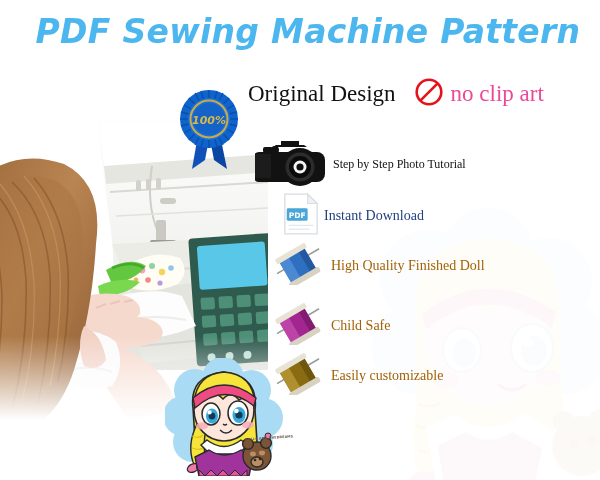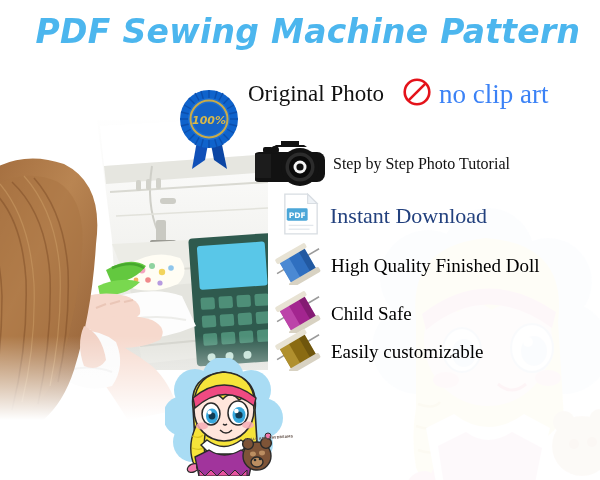--- a/index.html
+++ b/index.html
@@ -33,33 +33,33 @@
   
   .feat{position:absolute;display:flex;align-items:center;}
   .feat .lbl{white-space:nowrap;}
 
   .row-original{left:170px;top:74px;}
   .row-original .txt-blk{
     font-size:23px;color:#111;font-family:"Liberation Serif",serif;
     margin-left:6px;
   }
   .row-noclip{margin-left:18px;display:flex;align-items:center;}
-  .row-noclip .txt-blk{font-size:27px;color:#3b82f6;margin-left:7px;}
+  .row-noclip .txt-blk{font-size:23px;color:#ec4899;margin-left:7px;}
 
   .row-camera{left:255px;top:138px;}
-  .row-camera .lbl{font-size:16px;color:#111;margin-left:8px;}
+  .row-camera .lbl{font-size:12px;color:#111;margin-left:8px;}
 
   .row-pdf{left:282px;top:192px;text-align:center;}
-  .row-pdf .lbl{font-size:22px;color:#23417e;margin-left:10px;}
+  .row-pdf .lbl{font-size:14px;color:#23417e;margin-left:4px;}
 
   .row-spool1{left:275px;top:243px;}
-  .row-spool2{left:275px;top:291px;}
-  .row-spool3{left:275px;top:329px;}
+  .row-spool2{left:275px;top:303px;}
+  .row-spool3{left:275px;top:353px;}
   .row-spool4{left:275px;top:390px;}
-  .spool-row .lbl{font-size:19px;color:#000000;margin-left:8px;}
+  .spool-row .lbl{font-size:14px;color:#a16207;margin-left:8px;}
 
   
   .rosette{position:absolute;left:176px;top:83px;width:66px;height:86px;}
 
   
   .logo{position:absolute;left:165px;top:358px;width:120px;height:118px;}
   .logo-caption{
     position:absolute;left:243px;top:436px;width:52px;
     font-family:"DejaVu Sans",sans-serif;font-size:3.4px;line-height:4.2px;
     color:#6a5a52;font-weight:bold;letter-spacing:.1px;text-align:center;
@@ -283,21 +283,21 @@
         <circle cx="33" cy="36" r="21" fill="#1b6fd6"></circle>
         <circle cx="33" cy="36" r="18.5" fill="none" stroke="#c9ab49" stroke-width="2"></circle>
         <circle cx="33" cy="36" r="16" fill="#1463c8"></circle>
         <text x="33" y="41" text-anchor="middle" font-family="DejaVu Sans, sans-serif" font-size="11" font-weight="bold" font-style="italic" fill="#d8b94a">100%</text>
       </g>
     </svg>
   </div>
 
   <div class="feat row-original">
     <div style="width:72px;height:40px;"></div>
-    <span class="lbl txt-blk">Original Photo</span>
+    <span class="lbl txt-blk">Original Design</span>
 
     <span class="row-noclip">
       <span>
         <svg viewBox="0 0 30 30" width="30" height="30" aria-hidden="true">
           <circle cx="15" cy="15" r="12.3" fill="#ffffff" stroke="#e4121a" stroke-width="2.6"></circle>
           <line x1="6.6" y1="23.4" x2="23.4" y2="6.6" stroke="#e4121a" stroke-width="2.6"></line>
         </svg>
       </span>
       <span class="lbl txt-blk">no clip art</span>
     </span>

